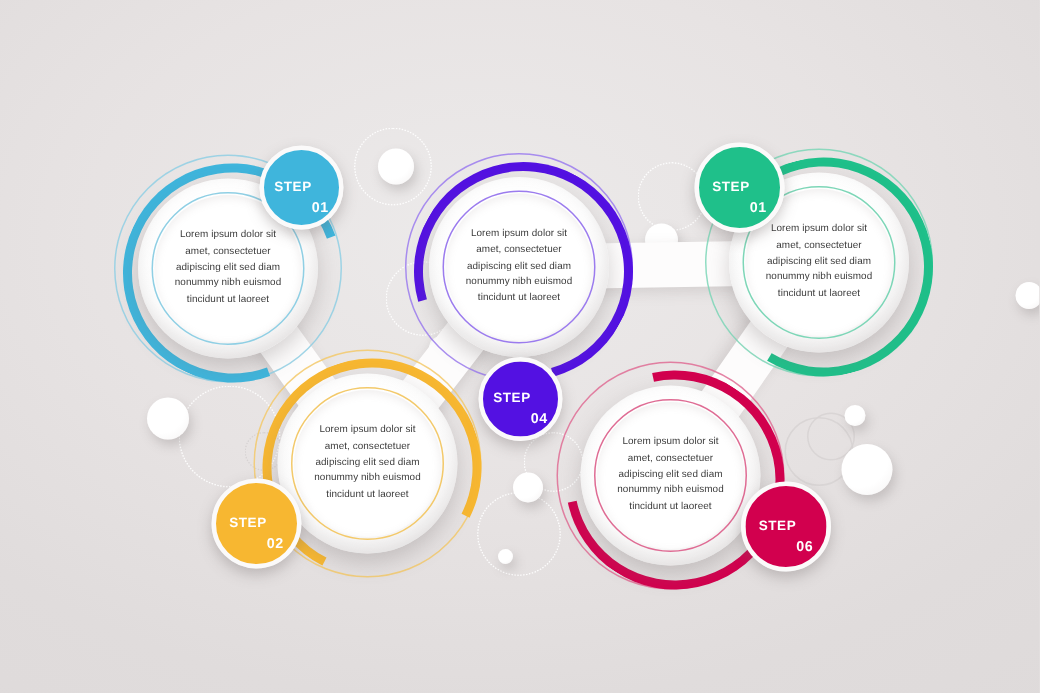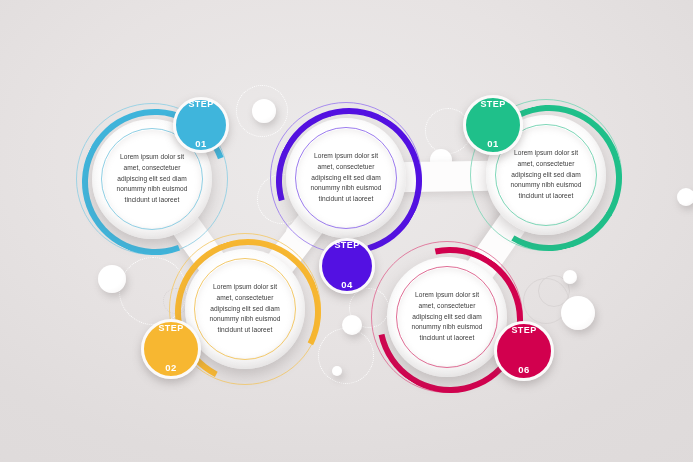--- a/index.html
+++ b/index.html
@@ -49,21 +49,21 @@
     background:#ffffff;
     box-shadow:inset 0 2px 6px rgba(160,152,152,.16);
     display:flex;align-items:center;justify-content:center;
   }
   .body-text{
     font-size:6.6px;line-height:1.62;color:#3b3b3b;
     text-align:center;padding:0 9px;letter-spacing:.05px;
   }
   .badge{
     position:absolute;border-radius:50%;
-    display:flex;flex-direction:column;align-items:center;justify-content:center;
+    display:flex;align-items:center;justify-content:center;
     color:#ffffff;box-shadow:0 4px 9px rgba(110,102,102,.34);
     border:3px solid #fbfafa;
   }
   .badge .b-word{font-size:9px;font-weight:bold;letter-spacing:.4px;line-height:1.05;}
   .badge .b-num{font-size:9.5px;font-weight:bold;letter-spacing:.4px;line-height:1.25;margin-top:28px;}
 </style>
 </head>
 <body>
 
 <div id="stage" style="background: radial-gradient(620px 420px at 46% 34%, rgb(236, 234, 234) 0%, rgb(231, 227, 227) 42%, rgb(224, 220, 220) 74%, rgb(222, 218, 218) 100%);">

